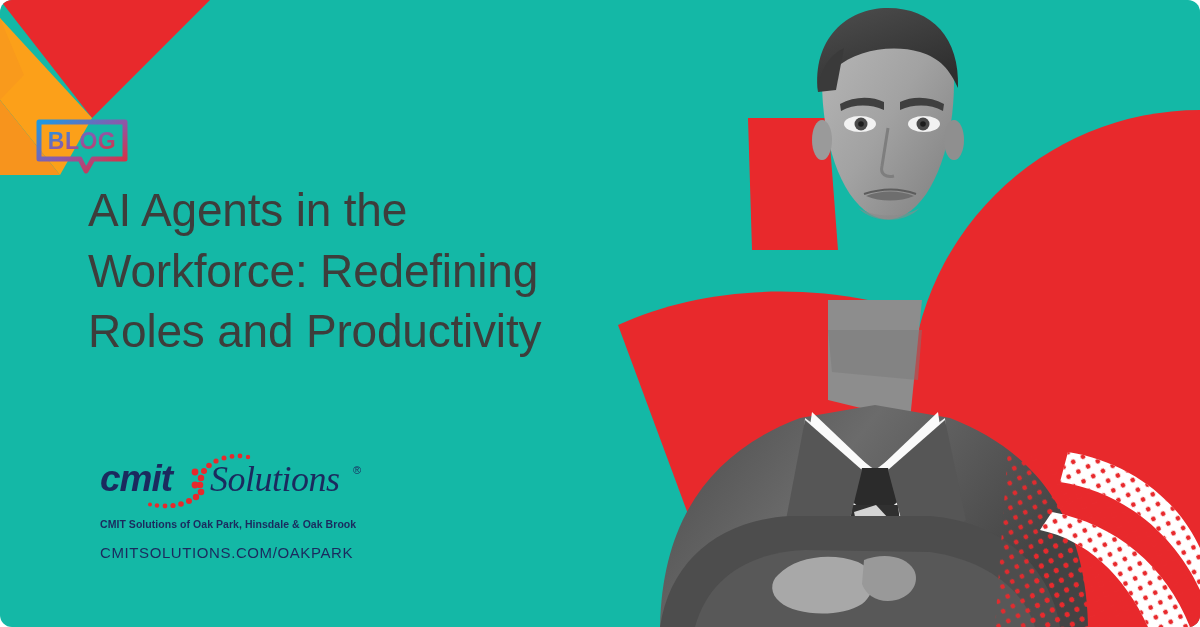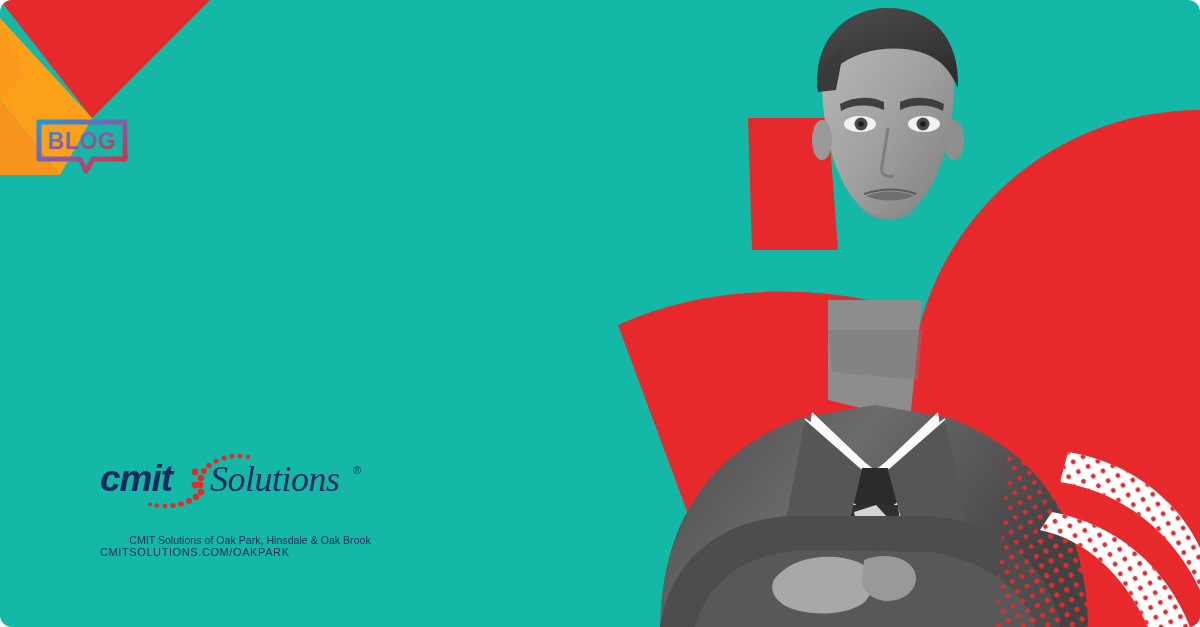--- a/index.html
+++ b/index.html
@@ -41,31 +41,30 @@
     line-height:1.32;
     color:#3d3d3b;
     letter-spacing:-0.2px;
   }
 
   
   #logo-block { position:absolute; left:100px; top:452px; width:300px; }
   #logo-mark { display:block; width:268px; height:62px; }
 
   #logo-tagline {
-    margin-top:20px;
+    margin-top:4px;
     font-size:10.5px;
-    font-weight:normal;
+    font-weight:bold;
     color:#1b2a5e;
     letter-spacing:0.05px;
     white-space:nowrap;
-    text-align:center;
   }
   #logo-url {
-    margin-top:0;
-    font-size:11px;
+    margin-top:14px;
+    font-size:15px;
     font-weight:400;
     color:#1b2a5e;
     letter-spacing:0.6px;
     white-space:nowrap;
   }
 </style>
 </head>
 <body>
 
 <div id="banner">
@@ -192,20 +191,21 @@
           <stop offset="0" stop-color="#1b9ae4"></stop>
           <stop offset="0.5" stop-color="#8f57a8"></stop>
           <stop offset="1" stop-color="#e8292c"></stop>
         </linearGradient>
       </defs>
       <path d="M3,4 L89,4 L89,41 L57,41 L50,53 L44,41 L3,41 Z" fill="none" stroke="url(#blogGrad)" stroke-width="5" stroke-linejoin="round"></path>
       <text x="46" y="31" text-anchor="middle" font-family="'Liberation Sans', sans-serif" font-size="23" font-weight="bold" letter-spacing="0.5" fill="url(#blogGrad)">BLOG</text>
     </svg>
   </div>
 
+  <h1 id="headline">AI Agents in the Workforce: Redefining Roles and Productivity</h1>
 
   <div id="logo-block">
 
     <svg id="logo-mark" viewBox="0 0 268 62">
 
       <g fill="#e8292c">
         <circle cx="148" cy="5" r="2.2"></circle>
         <circle cx="140" cy="4" r="2.4"></circle>
         <circle cx="132" cy="4.4" r="2.4"></circle>
         <circle cx="124" cy="6" r="2.5"></circle>

